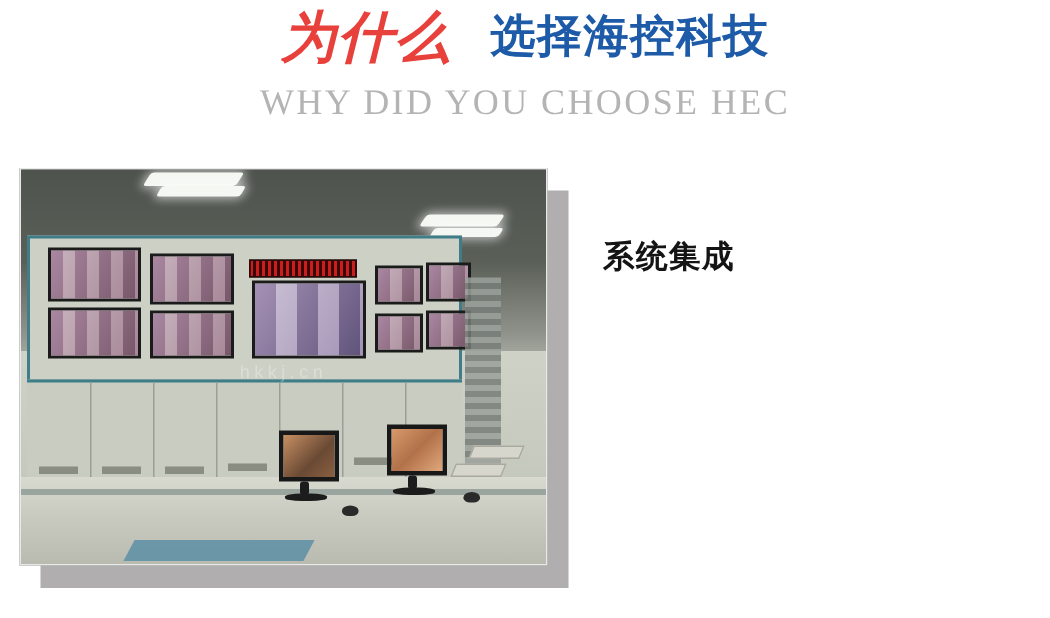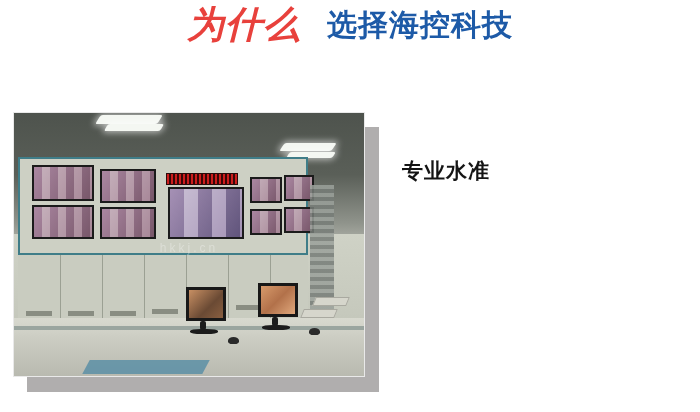--- a/index.html
+++ b/index.html
@@ -304,20 +304,21 @@
     text-align: justify;
   }
 </style>
 </head>
 <body>
 
 <div class="header">
   <div class="title-line">
     <span class="title-red">为什么</span><span class="title-blue">选择海控科技</span>
   </div>
+  <div class="subtitle">WHY DID YOU CHOOSE HEC</div>
 </div>
 
 <div class="photo-wrap">
   <div class="photo-shadow"></div>
   <div class="photo">
 
     <div class="ceiling">
       <span class="lamp l1"></span>
       <span class="lamp l2"></span>
       <span class="lamp l3"></span>
@@ -397,14 +398,14 @@
     <span class="mouse" style="left:214px;top:224px;"></span>
     <span class="mouse" style="left:295px;top:215px;"></span>
     <span class="kbd" style="left:288px;top:196px;"></span>
     <span class="kbd" style="left:300px;top:184px;"></span>
 
     <div class="watermark">hkkj.cn</div>
   </div>
 </div>
 
 <div class="content">
-  <div class="item-heading">专业水准</div>
+  <div class="item-heading">系统集成</div>
 </div>
 
 </body></html>

